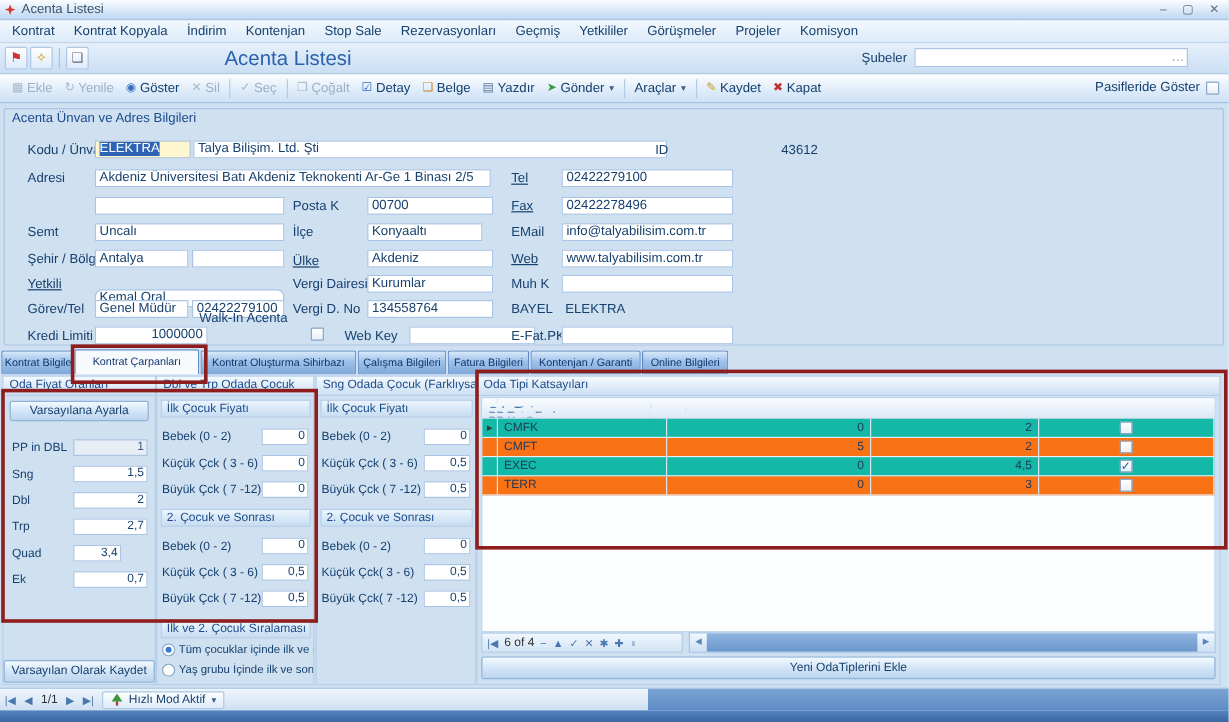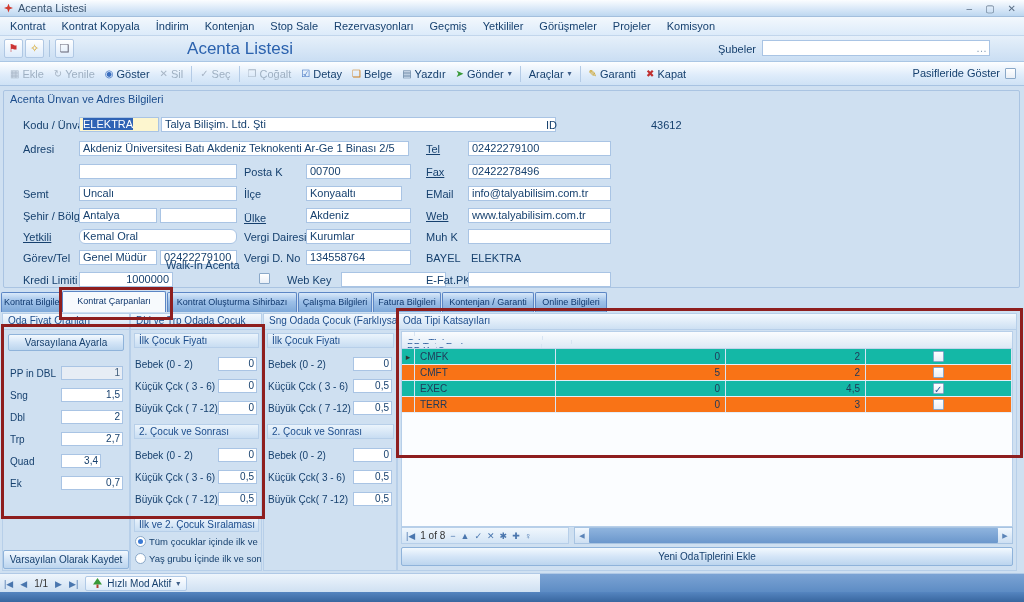--- a/index.html
+++ b/index.html
@@ -216,21 +216,21 @@
         <span class="darr">▾</span>
       </span>
     <span class="tsep"></span>
     <span class="tbtn">
         <span>Araçlar</span>
         <span class="darr">▾</span>
       </span>
     <span class="tsep"></span>
     <span class="tbtn">
         <span class="ticon" style="color:#c79810;">✎</span>
-        <span>Garanti</span>
+        <span>Kaydet</span>
       </span>
     <span class="tbtn">
         <span class="ticon" style="color:#c03030;">✖</span>
         <span>Kapat</span>
       </span>
     <span class="passive">
       <span>Pasifleride Göster</span>
       <span class="cb"></span>
     </span>
   </div>
@@ -264,21 +264,21 @@
 
     <span class="lbl" style="left:19px;top:119px;">Şehir / Bölge</span>
     <div class="inp" style="left:75px;top:117px;width:78px;">Antalya</div>
     <div class="inp" style="left:156px;top:117px;width:77px;"></div>
     <span class="lbl" style="left:240px;top:121px;text-decoration:underline;">Ülke</span>
     <div class="inp" style="left:302px;top:117px;width:105px;">Akdeniz</div>
     <span class="lbl" style="left:422px;top:119px;text-decoration:underline;">Web</span>
     <div class="inp" style="left:464px;top:117px;width:143px;">www.talyabilisim.com.tr</div>
 
     <span class="lbl" style="left:19px;top:140px;text-decoration:underline;">Yetkili</span>
-    <div class="inp" style="left:75px;top:138px;width:158px;border-radius:6px;">Kemal Oral</div>
+    <div class="inp" style="left:75px;top:150px;width:158px;border-radius:6px;">Kemal Oral</div>
     <span class="lbl" style="left:240px;top:140px;">Vergi Dairesi</span>
     <div class="inp" style="left:302px;top:138px;width:105px;">Kurumlar</div>
     <span class="lbl" style="left:422px;top:140px;">Muh K</span>
     <div class="inp" style="left:464px;top:138px;width:143px;"></div>
 
     <span class="lbl" style="left:19px;top:161px;">Görev/Tel</span>
     <div class="inp" style="left:75px;top:159px;width:78px;">Genel Müdür</div>
     <div class="inp" style="left:156px;top:159px;width:77px;">02422279100</div>
     <span class="lbl" style="left:240px;top:161px;">Vergi D. No</span>
     <div class="inp" style="left:302px;top:159px;width:105px;">134558764</div>
@@ -412,21 +412,21 @@
         <div class="gcell c2 num">0</div>
         <div class="gcell c3 num">3</div>
         <div class="gcell c4 center">
             <span class="cb"></span>
           </div>
       </div>
     </div>
 
     <div class="pager">
       <span class="pgbtn">|◀</span>
-      <span class="pgtxt">1 of 8</span>
+      <span class="pgtxt">6 of 4</span>
       <span class="pgbtn">−</span>
       <span class="pgbtn">▲</span>
       <span class="pgbtn">✓</span>
       <span class="pgbtn">✕</span>
       <span class="pgbtn">✱</span>
       <span class="pgbtn">✚</span>
       <span class="pgbtn">♀</span>
     </div>
     <div class="hscroll">
       <span class="harrow" style="left:0;">◀</span>

